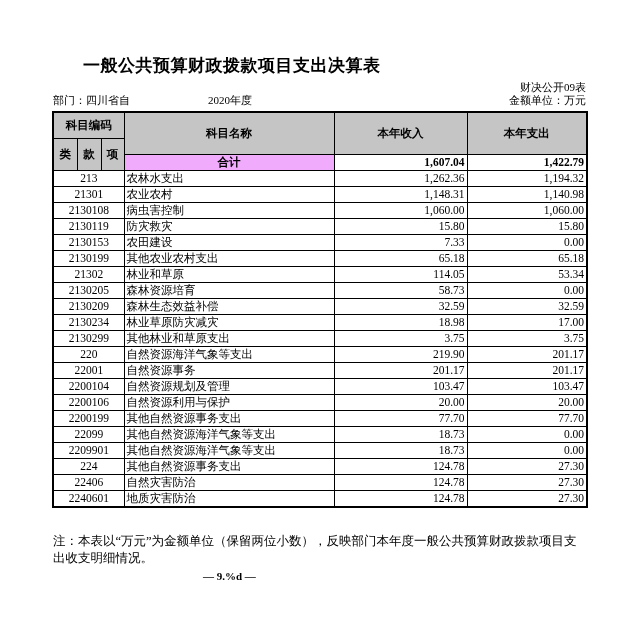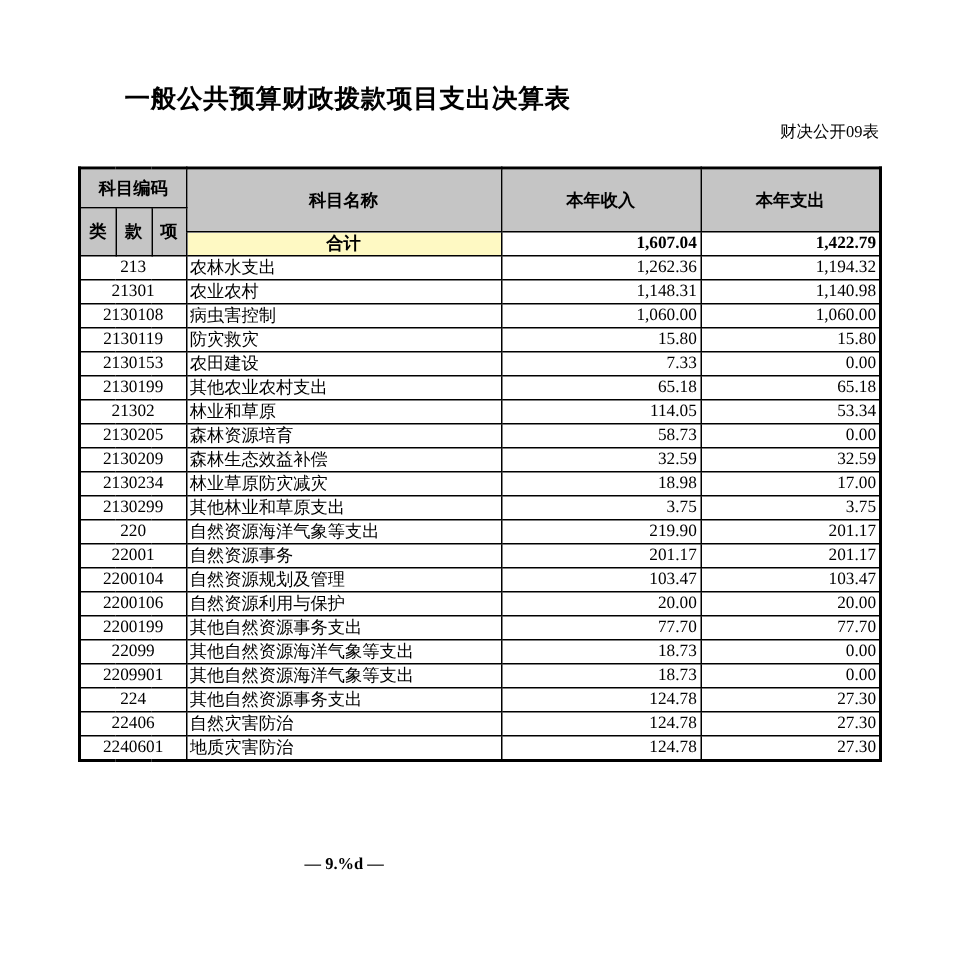--- a/index.html
+++ b/index.html
@@ -32,21 +32,21 @@
   table.budget th, table.budget td{
     border:1px solid #000;padding:0 2px;overflow:hidden;white-space:nowrap;
   }
   th.hdr{
     background:#c5c5c5;font-weight:bold;text-align:center;
     font-size:11.5px;
   }
   .h-top{height:26px;padding-left:32px;}
   .h-sub{height:16px;}
   .row-total td{height:15px;}
-  .row-total .total-label{background:#fef9c3;text-align:center;font-weight:bold;}
+  .row-total .total-label{background:#f0abfc;text-align:center;font-weight:bold;}
   .num{text-align:right;padding-right:3px;}
   .bold{font-weight:bold;}
   tr.data-row td{height:15px;}
   td.code-cell{text-align:center;padding-left:2px;}
   td.name-cell{text-align:left;padding-left:3px;}
   td.name-cell.indent{}
 
   .note{
     position:absolute;left:53px;top:533px;width:533px;
     font-size:12.5px;line-height:17px;text-align:left;
@@ -58,20 +58,25 @@
 </style>
 </head>
 <body>
 
 <div class="page">
 
   <div class="doc-title">一般公共预算财政拨款项目支出决算表</div>
 
   <div class="form-code">财决公开09表</div>
 
+  <div class="meta-row">
+    <span class="dept">部门：四川省自</span>
+    <span class="year">2020年度</span>
+    <span class="unit">金额单位：万元</span>
+  </div>
 
   <table class="budget">
     <colgroup>
       <col style="width:24px">
         <col style="width:24px">
         <col style="width:23px">
       <col style="width:210px">
         <col style="width:133px">
         <col style="width:120px">
     </colgroup>
@@ -216,16 +221,17 @@
     </tr>
         <tr class="data-row">
       <td class="code-cell" colspan="3">2240601</td>
       <td class="name-cell indent">地质灾害防治</td>
       <td class="num">124.78</td>
       <td class="num">27.30</td>
     </tr>
       </tbody>
   </table>
 
+  <div class="note">注：本表以“万元”为金额单位（保留两位小数），反映部门本年度一般公共预算财政拨款项目支出收支明细情况。</div>
 
   <div class="page-number">— 9.%d —</div>
 
 </div>
 
 </body></html>

